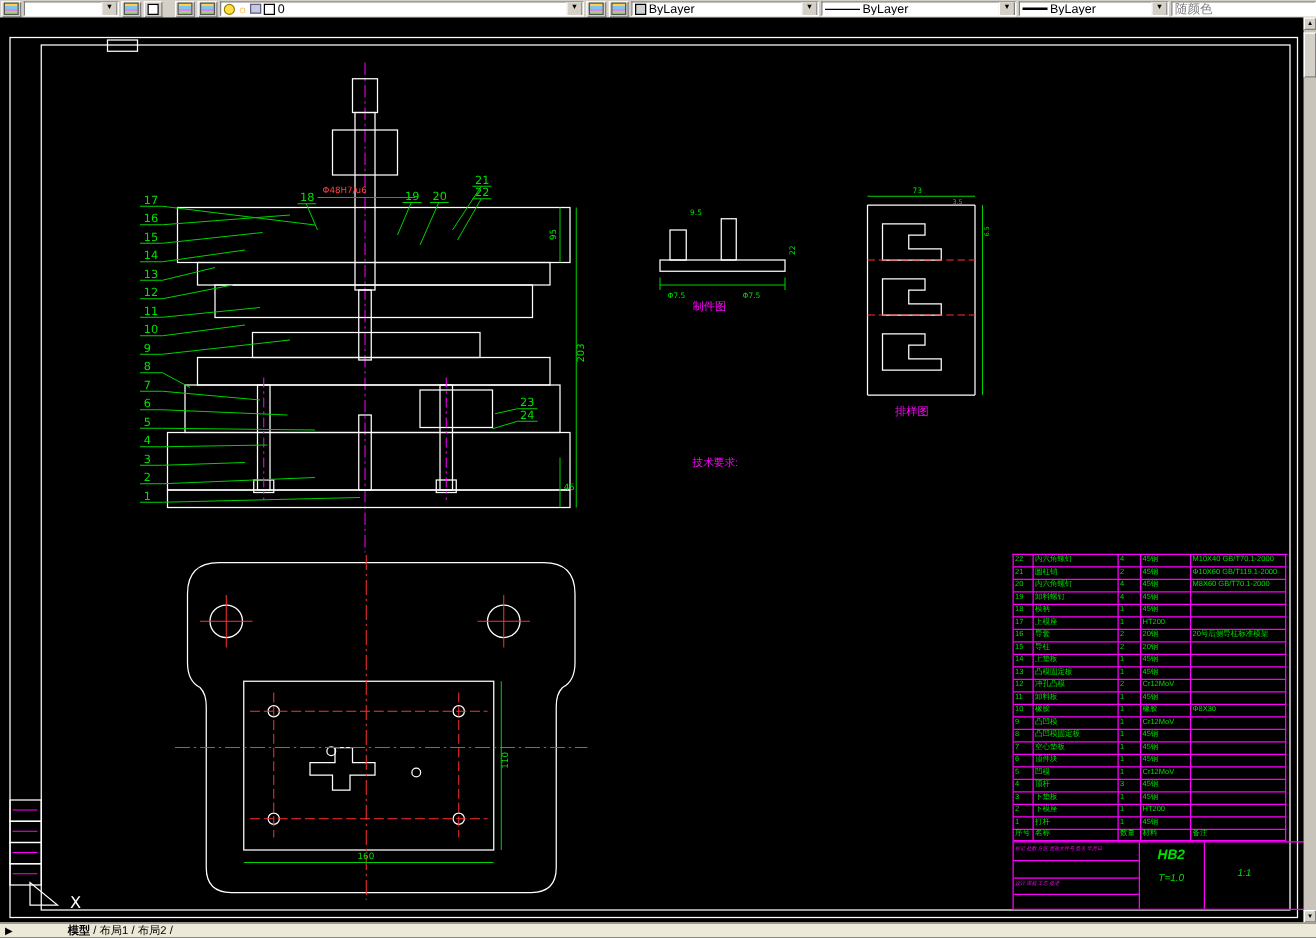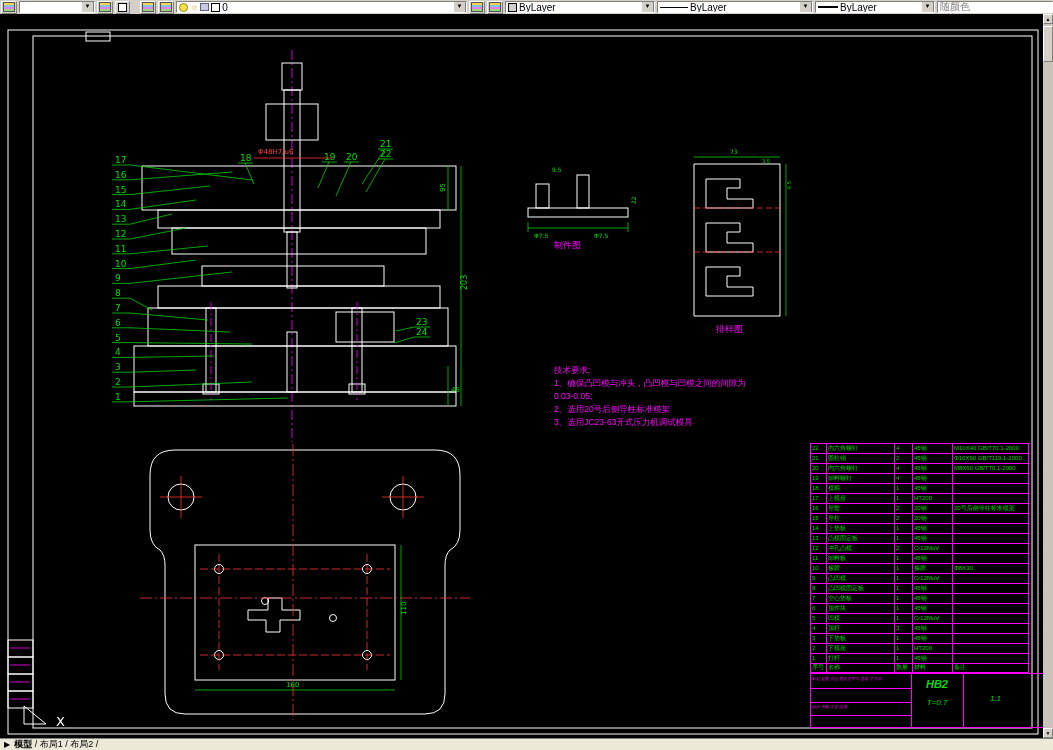--- a/index.html
+++ b/index.html
@@ -45,21 +45,21 @@
   .tb-code{position:absolute;left:100px;top:4px;width:52px;text-align:center;color:#00e000;font-size:11px;font-weight:bold;}
   .tb-thick{position:absolute;left:100px;top:24px;width:52px;text-align:center;color:#00e000;font-size:8px;}
   .tb-scale{position:absolute;left:152px;top:20px;width:65px;text-align:center;color:#00e000;font-size:8px;}
   
   .vscroll{position:absolute;right:0;top:14px;width:10px;height:724px;background:#c8c4bc;}
   .sbtn{position:absolute;left:0;width:10px;height:10px;background:#d4d0c8;border:1px solid;border-color:#fff #808080 #808080 #fff;box-sizing:border-box;font-size:5px;line-height:8px;text-align:center;color:#000;}
   .sthumb{position:absolute;left:0;top:12px;width:10px;height:36px;background:#d4d0c8;border:1px solid;border-color:#fff #808080 #808080 #fff;box-sizing:border-box;}
   
   .tabbar{position:absolute;left:0;top:738px;width:1053px;height:12px;background:#ece9d8;border-top:1px solid #808080;box-sizing:border-box;display:flex;align-items:center;gap:4px;padding-left:4px;font-size:9px;color:#000;}
   .tab{cursor:default;}
-  .tab.active{font-weight:bold;}
+  .tab.active{font-weight:bold;margin-left:40px;}
   .tabsep{color:#000;}
   .tabnav{font-size:8px;}
 </style>
 </head>
 <body>
 
 <div class="toolbar">
   <button class="tbtn">
       <span class="ic-stack"></span>
     </button>
@@ -320,26 +320,20 @@
   </g>
 
   <g>
     <path class="wln" d="M24,710 L46,710 L24,692 Z"></path>
     <text class="wtxt" font-size="13" x="56" y="712">X</text>
   </g>
 </svg>
 
   <div class="tech">
     <div>技术要求:</div>
-    <div id="tech-lines">
-        <div>1、确保凸凹模与冲头，凸凹模与凹模之间的间隙为</div>
-        <div>0.03-0.05;</div>
-        <div>2、选用20号后侧导柱标准模架</div>
-        <div>3、选用JC23-63开式压力机调试模具</div>
-      </div>
   </div>
 
   <div class="bom-rows" id="bom-rows">
       <div class="bom-row">
         <div class="bom-cell">22</div>
         <div class="bom-cell">内六角螺钉</div>
         <div class="bom-cell">4</div>
         <div class="bom-cell">45钢</div>
         <div class="bom-cell">M10X40 GB/T70.1-2000</div>
       </div>
@@ -503,21 +497,21 @@
 
   <div class="titleblock">
     <div class="tb-vline" style="left:100px"></div>
     <div class="tb-vline" style="left:152px"></div>
     <div class="tb-hline" style="top:14px"></div>
     <div class="tb-hline" style="top:28px"></div>
     <div class="tb-hline" style="top:41px"></div>
     <div class="tb-rev">标记 处数 分区 更改文件号 签名 年月日</div>
     <div class="tb-sign">设计 审核 工艺 批准</div>
     <div class="tb-code">HB2</div>
-    <div class="tb-thick">T=0.7</div>
+    <div class="tb-thick">T=1.0</div>
     <div class="tb-scale">1:1</div>
   </div>
 </div>
 
 <div class="vscroll">
   <div class="sbtn" style="top:0">▲</div>
   <div class="sthumb"></div>
   <div class="sbtn" style="top:714px">▼</div>
 </div>
 

